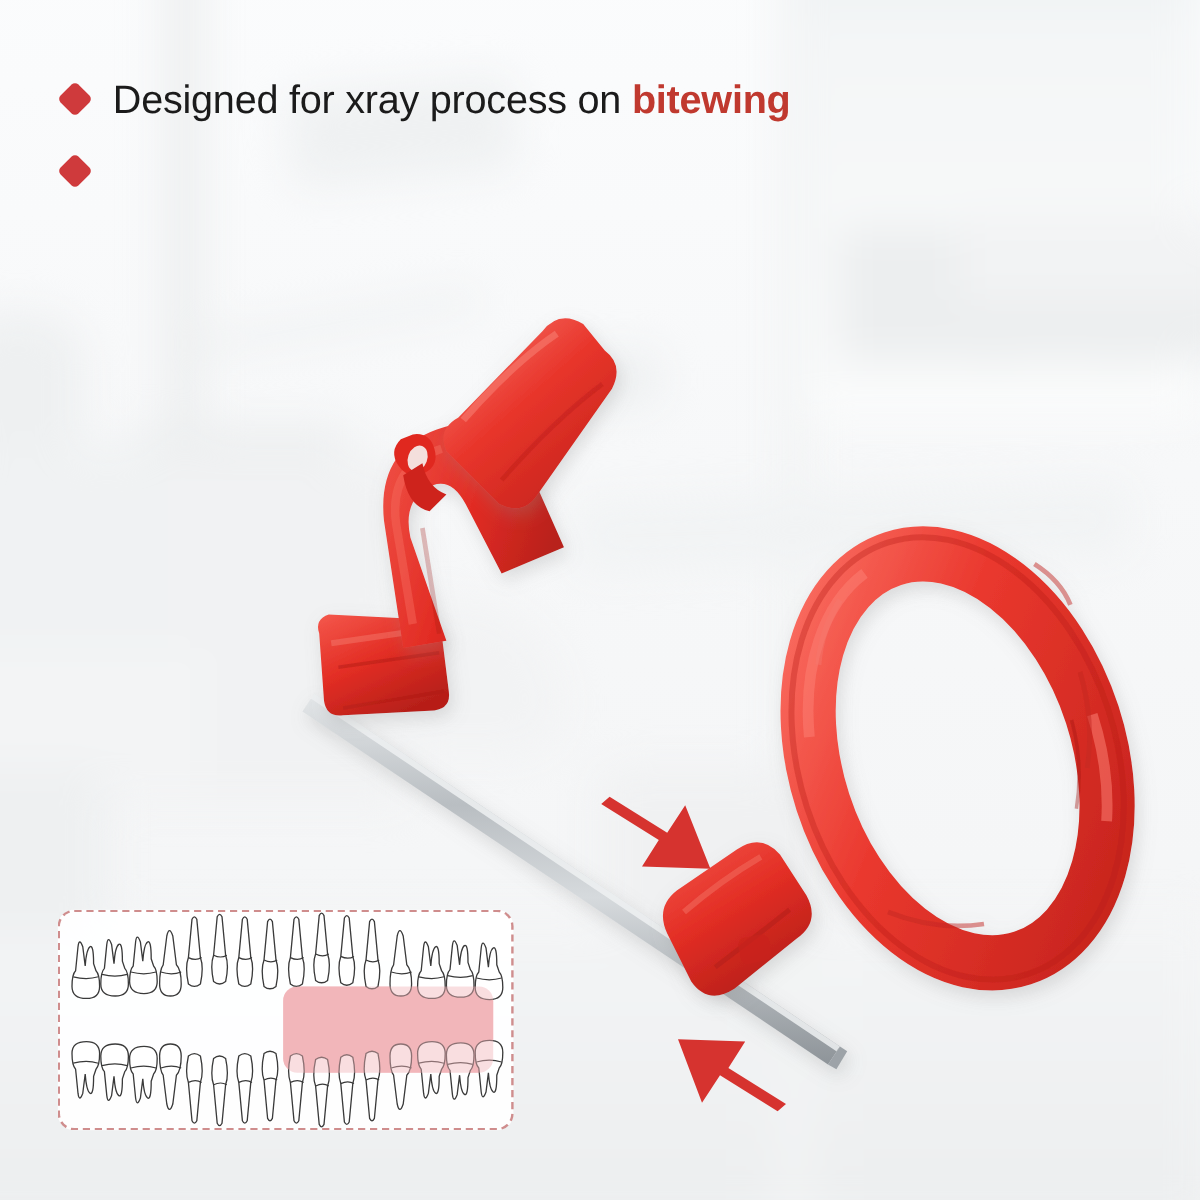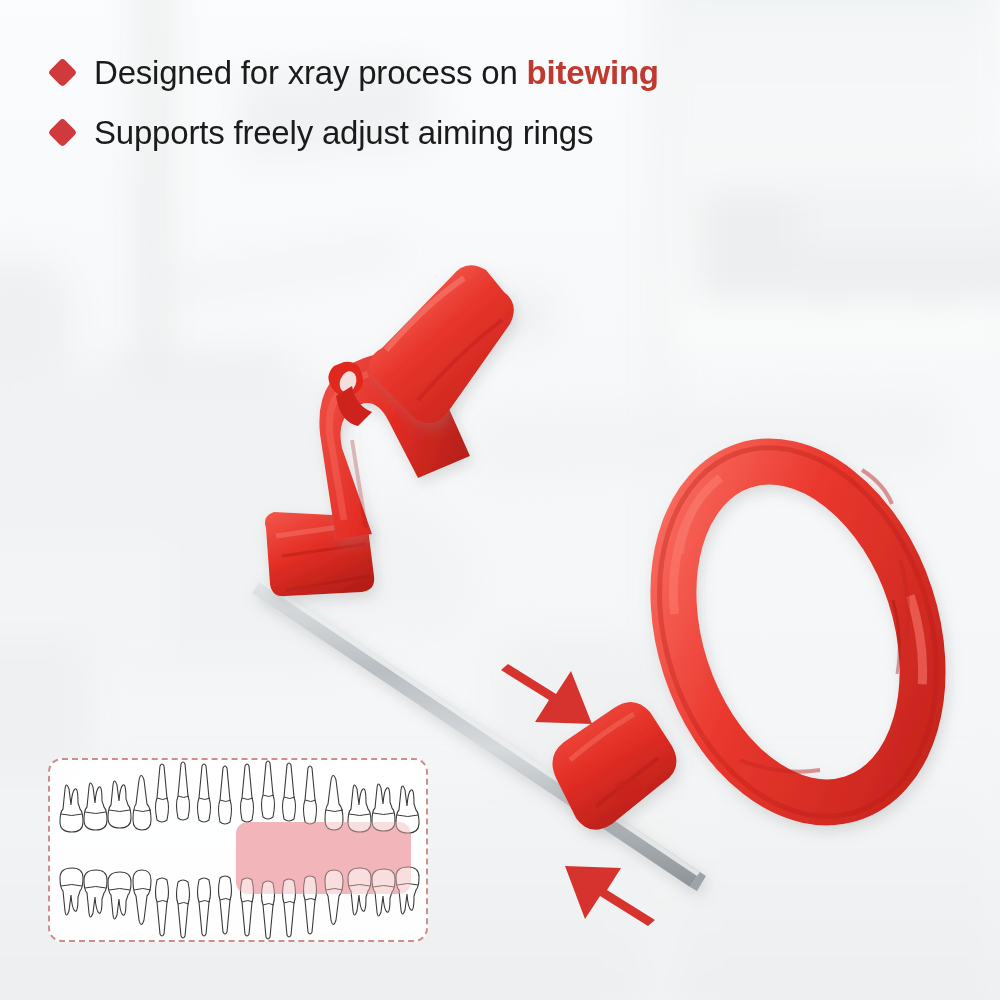--- a/index.html
+++ b/index.html
@@ -123,21 +123,21 @@
   }
   .bg-stool {
     left: 560px; top: 700px; width: 190px; height: 140px;
     background: #f0f1f2; border-radius: 18px;
   }
 
   
   .features {
     position: absolute;
     left: 52px;
-    top: 42px;
+    top: 52px;
     width: 700px;
   }
   .feature-row {
     display: flex;
     align-items: center;
     height: 60px;
   }
   .bullet-diamond {
     width: 21px;
     height: 21px;
@@ -218,21 +218,20 @@
 
   <div class="features">
 
     <div class="feature-row">
       <span class="bullet-diamond"></span>
       <span class="feature-text"><span>Designed for xray process on </span><span class="hl">bitewing</span></span>
     </div>
 
     <div class="feature-row">
       <span class="bullet-diamond"></span>
-      <span class="feature-text">Supports freely adjust aiming rings</span>
     </div>
 
 
   </div>
 
   <div class="product">
     <svg width="1000" height="1000" viewBox="0 0 1000 1000">
       <defs>
         <linearGradient id="redMain" x1="0" y1="0" x2="1" y2="1">
           <stop offset="0%" stop-color="#F8645A"></stop>

